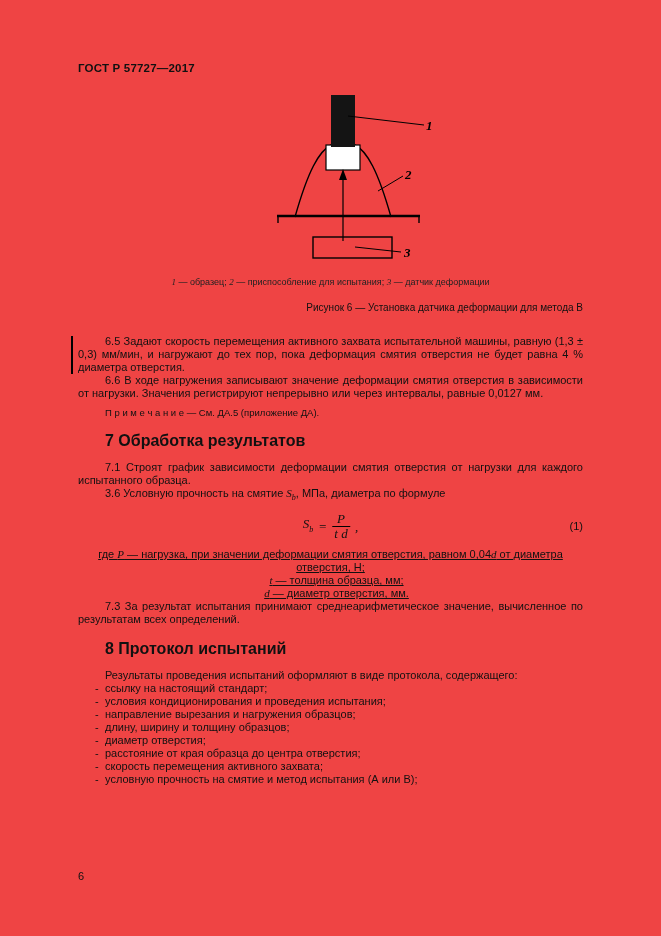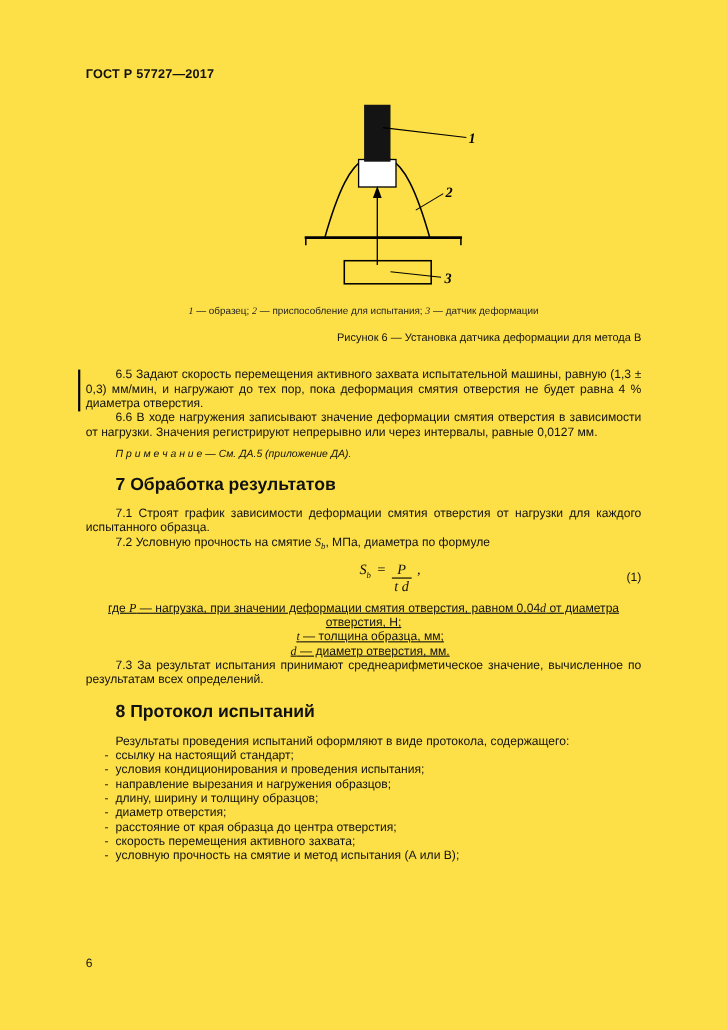--- a/index.html
+++ b/index.html
@@ -6,21 +6,21 @@
   html, body { margin: 0; padding: 0; }
   body {
     width: 661px; height: 936px;
     background: #ffffff;
     font-family: "Liberation Sans", sans-serif;
     color: #111;
   }
   .page {
     position: relative;
     width: 661px; height: 936px;
-    background: #fde047;
+    background: #ef4444;
     overflow: hidden;
   }
   .content {
     position: absolute;
     left: 78px; right: 78px; top: 0;
   }
   .doc-header {
     margin-top: 62px;
     font-size: 11.5px;
     font-weight: bold;
@@ -61,21 +61,20 @@
     position: absolute;
     left: -7px; top: 1px;
     width: 2px; height: 38px;
     background: #000;
   }
   .note {
     margin: 7px 0 0 0;
     font-size: 9.5px;
     line-height: 11px;
     text-indent: 27px;
-    font-style: italic;
   }
   .sec-heading {
     margin: 16px 0 0 0;
     padding-left: 27px;
     font-size: 16px;
     font-weight: bold;
   }
   .after-heading { margin-top: 14px; }
   .var {
     font-family: "Liberation Serif", serif;
@@ -85,26 +84,25 @@
   .formula-wrap {
     position: relative;
     margin: 7px 0 5px 0;
     height: 32px;
   }
   .formula {
     position: absolute;
     left: 50%; top: 1px;
     transform: translateX(-50%);
     display: flex;
-    align-items: flex-start;
+    align-items: center;
     gap: 5px;
     font-family: "Liberation Serif", serif;
     font-style: italic;
     font-size: 13px;
-    margin-left: 24px;
   }
   .frac { display: inline-flex; flex-direction: column; text-align: center; line-height: 14px; }
   .frac .num { border-bottom: 1px solid #000; padding: 0 5px; }
   .formula-number {
     position: absolute;
     right: 0; top: 9px;
     font-size: 11px;
     font-style: normal;
     font-family: "Liberation Sans", sans-serif;
   }
@@ -154,21 +152,21 @@
     </div>
 
     <p class="para">6.6 В ходе нагружения записывают значение деформации смятия отверстия в зависимости от нагрузки. Значения регистрируют непрерывно или через интервалы, равные 0,0127 мм.</p>
 
     <p class="note">П р и м е ч а н и е — См. ДА.5 (приложение ДА).</p>
 
     <h2 class="sec-heading">7  Обработка результатов</h2>
 
     <p class="para after-heading">7.1 Строят график зависимости деформации смятия отверстия от нагрузки для каждого испытанного образца.</p>
 
-    <p class="para"><span>7.2 Условную прочность на смятие </span><span class="var">S</span><sub class="var">b</sub><span>, МПа, диаметра по формуле</span></p>
+    <p class="para"><span>3.6 Условную прочность на смятие </span><span class="var">S</span><sub class="var">b</sub><span>, МПа, диаметра по формуле</span></p>
 
     <div class="formula-wrap">
       <span class="formula">
         <span><span>S</span><sub>b</sub></span>
         <span>=</span>
         <span class="frac">
           <span class="num">P</span>
           <span class="den">t d</span>
         </span>
         <span>,</span>

